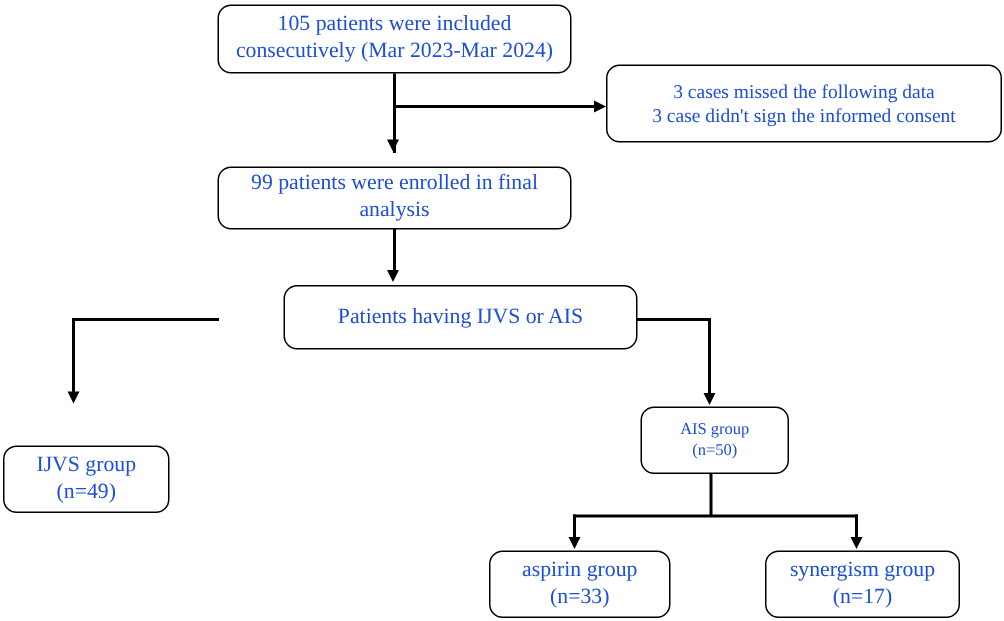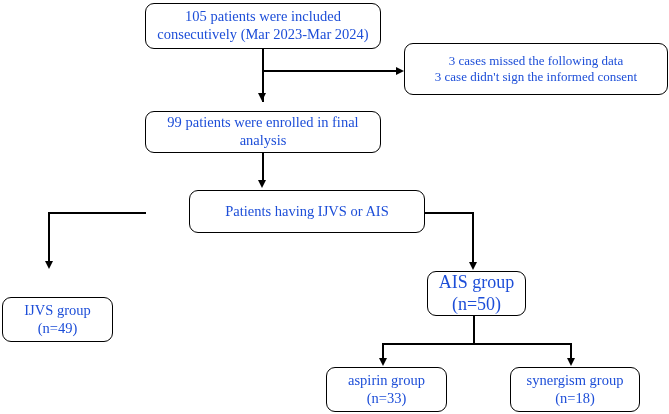--- a/index.html
+++ b/index.html
@@ -34,21 +34,21 @@
     line-height: 1.22;
     padding: 0 5px;
   }
 
   
   #node-included   { left: 145px; top: 3px;   width: 236px; height: 46px;  font-size: 14.5px; }
   #node-excluded   { left: 404px; top: 43px;  width: 264px; height: 52px;  font-size: 13px; }
   #node-enrolled   { left: 145px; top: 99px;  width: 236px; height: 42px;  font-size: 14.5px; margin-top: 12px; }
   #node-cohort     { left: 145px; top: 190px; width: 236px; height: 43px;  font-size: 14.5px; margin-left: 44px; }
   #node-ijvs       { left: 2px;   top: 270px; width: 111px;  height: 45px;  font-size: 14.5px; margin-top: 27px; }
-  #node-ais        { left: 427px; top: 271px; width: 99px;  height: 45px;  font-size: 18px; }
+  #node-ais        { left: 427px; top: 271px; width: 99px;  height: 45px;  font-size: 11px; }
   #node-aspirin    { left: 326px; top: 367px; width: 121px; height: 45px;  font-size: 14.5px; align-items: center; }
   #node-synergism  { left: 510px; top: 367px; width: 130px; height: 45px;  font-size: 14.5px; }
 
   
   .conn {
     position: absolute;
     background: #000000;
     z-index: 1;
   }
   .vline { width: 1.8px; }
@@ -129,21 +129,21 @@
 (n=50)</span>
   </div>
 
   <div class="node" id="node-aspirin">
     <span class="txt">aspirin group
 (n=33)</span>
   </div>
 
   <div class="node" id="node-synergism">
     <span class="txt">synergism group
-(n=18)</span>
+(n=17)</span>
   </div>
 
   <div class="conn vline" id="c-included-stem"></div>
   <div class="arrowhead arrow-down" id="a-enrolled"></div>
 
   <div class="conn hline" id="c-excl-branch"></div>
   <div class="arrowhead arrow-right" id="a-excluded"></div>
 
   <div class="conn vline" id="c-enrolled-stem"></div>
   <div class="arrowhead arrow-down" id="a-cohort"></div>

